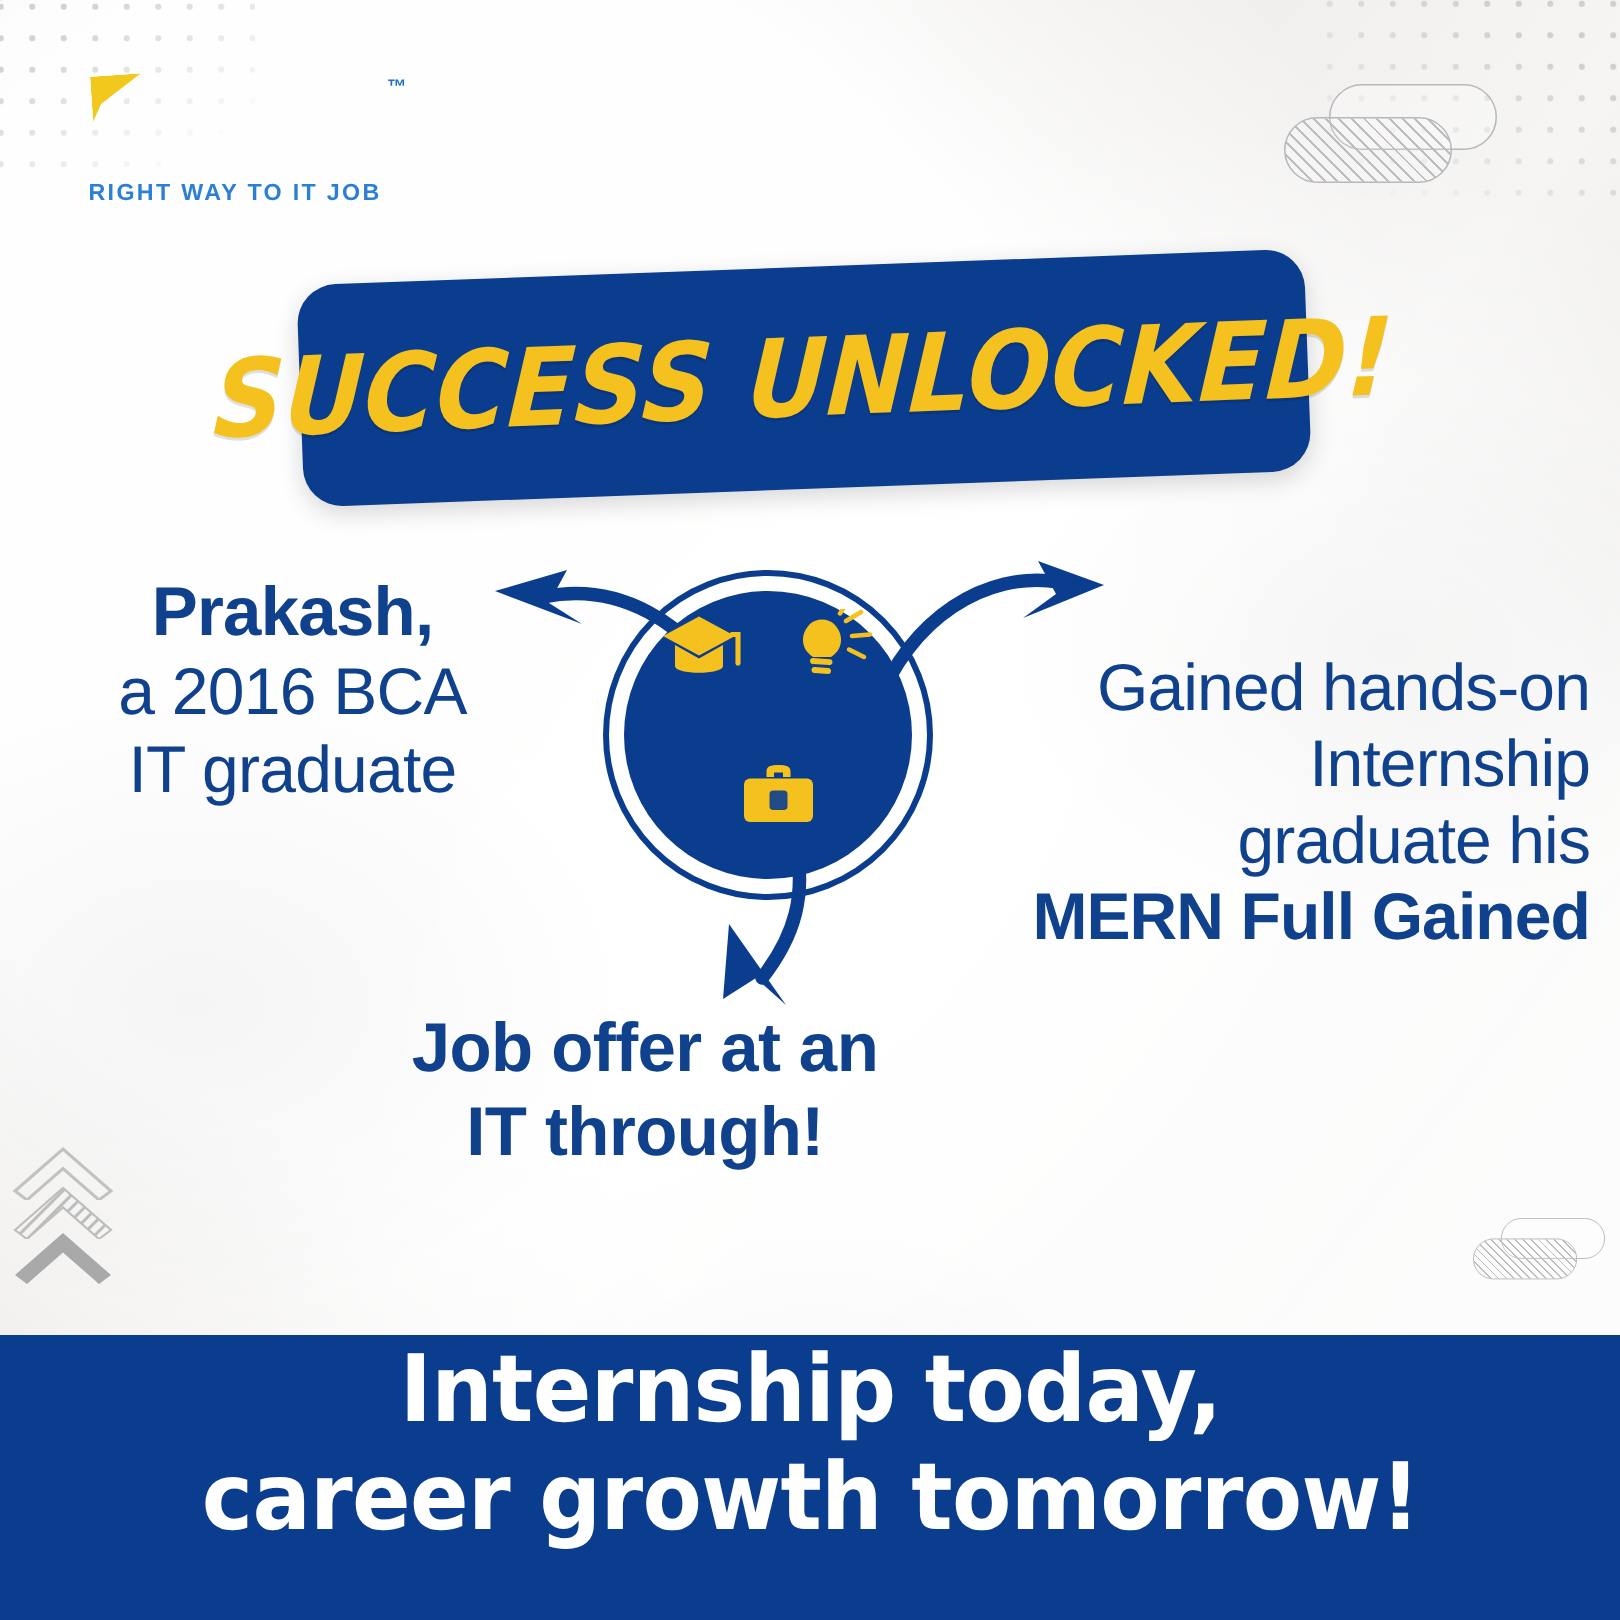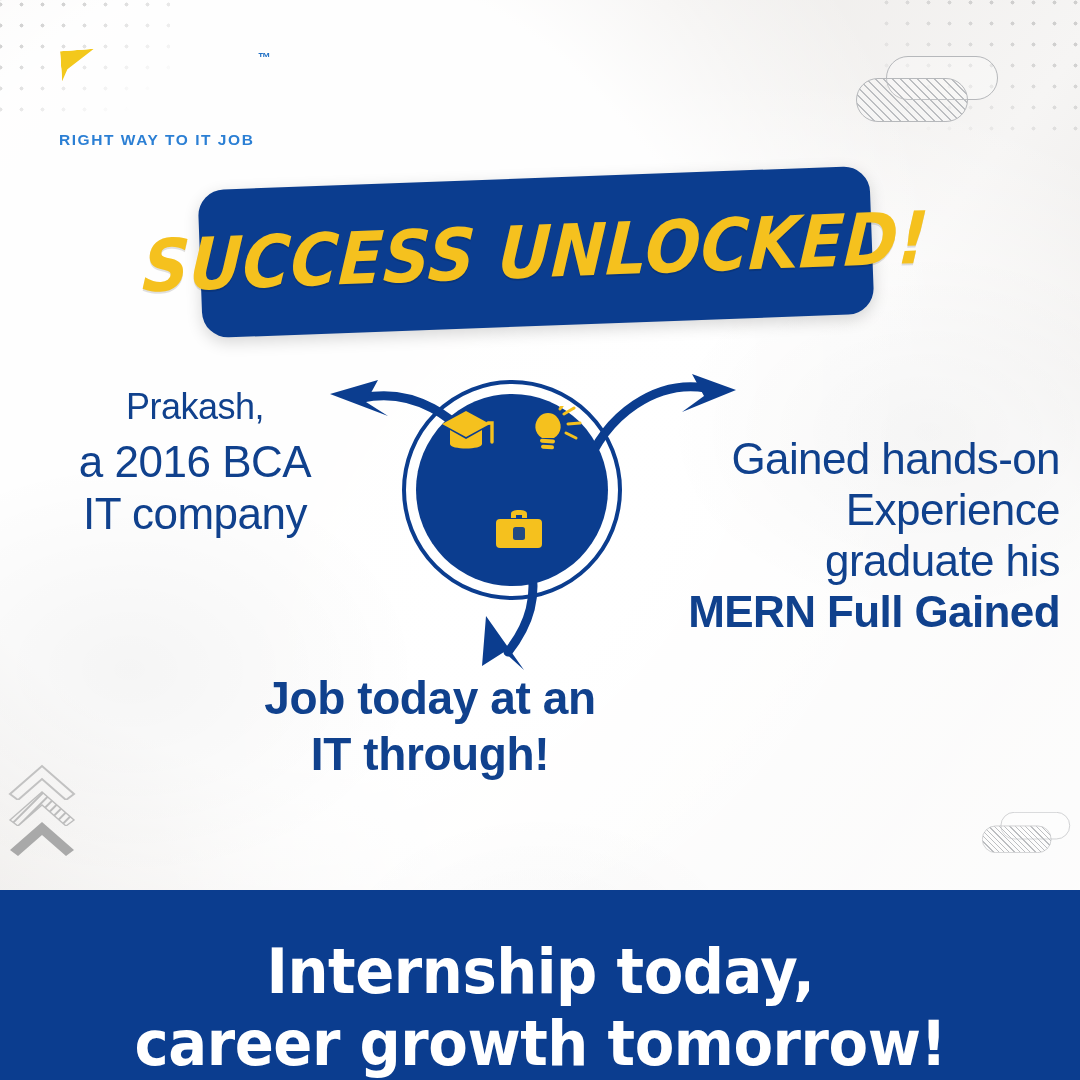--- a/index.html
+++ b/index.html
@@ -60,21 +60,21 @@
     position:absolute;left:4px;top:6px;width:34px;height:30px;
     background:#f3c81c;
     clip-path:polygon(0% 100%,0% 0%,100% 0%,18% 62%);
     transform:rotate(-4deg);
   }
   .logo-tm{
     position:absolute;right:-4px;top:6px;
     font-size:13px;color:#1f6fc4;font-weight:bold;
   }
   .logo-tag{
-    position:absolute;left:2px;top:87px;
+    position:absolute;left:2px;top:76px;
     font-size:15.5px;font-weight:bold;letter-spacing:1.55px;
     color:#2b7fd4;white-space:nowrap;
   }
 
   
   .banner{
     position:absolute;left:200px;top:178px;width:672px;height:148px;
     background:#0b3d8f;border-radius:26px;
     transform:rotate(-2.1deg);
     box-shadow:0 5px 16px rgba(0,0,0,.16);
@@ -111,21 +111,21 @@
   .arrow-left{left:300px;top:372px;}
   .arrow-right{left:580px;top:368px;}
   .arrow-down{left:452px;top:556px;}
 
   
   .blk{position:absolute;color:#10418d;}
   .blk-left{
     left:30px;top:378px;width:330px;text-align:center;
     font-size:44px;line-height:52px;letter-spacing:-.5px;
   }
-  .blk-left .l1{font-size:36px;font-weight:normal;line-height:58px;}
+  .blk-left .l1{font-size:46px;font-weight:bold;line-height:58px;}
   .blk-right{
     left:620px;top:433px;width:440px;text-align:right;
     font-size:44px;line-height:51px;letter-spacing:-.6px;
   }
   .blk-right .l4{font-weight:bold;}
   .blk-bottom{
     left:190px;top:670px;width:480px;text-align:center;
     font-size:46px;line-height:56px;font-weight:bold;letter-spacing:-.4px;
   }
 
@@ -142,21 +142,21 @@
   .chev-stack{position:absolute;left:6px;top:760px;width:86px;height:110px;}
   .chev{position:absolute;left:0;width:72px;height:40px;}
   .chev-1{top:0;}
   .chev-2{top:26px;}
   .chev-3{top:56px;}
 
   
   .footer{
     position:absolute;left:0;bottom:0;width:1080px;height:190px;
     background:#0b3d8f;
-    display:flex;align-items:flex-end;justify-content:center;
+    display:flex;align-items:flex-start;justify-content:center;
   }
   .footer-text{
     font-family:"DejaVu Sans", sans-serif;
     text-align:center;color:#ffffff;font-weight:bold;
     font-size:62px;line-height:72px;letter-spacing:-.5px;
     transform:scaleX(.93);
   }
 </style>
 </head>
 <body>
@@ -175,32 +175,32 @@
     <div class="logo-tag">RIGHT WAY TO IT JOB</div>
   </div>
 
   <div class="banner">
     <div class="banner-text">SUCCESS UNLOCKED!</div>
   </div>
 
   <div class="blk blk-left">
     <div class="l1">Prakash,</div>
     <div>a 2016 BCA</div>
-    <div>IT company</div>
+    <div>IT graduate</div>
   </div>
 
   <div class="blk blk-right">
     <div>Gained hands-on</div>
-    <div>Experience</div>
+    <div>Internship</div>
     <div>graduate his</div>
     <div class="l4">MERN Full Gained</div>
   </div>
 
   <div class="blk blk-bottom">
-    <div>Job today at an</div>
+    <div>Job offer at an</div>
     <div>IT through!</div>
   </div>
 
   <div class="arrow arrow-left">
     <svg width="190" height="110" viewBox="0 0 190 110">
       <path d="M188 96 C160 40 110 16 62 26" fill="none" stroke="#0b3d8f" stroke-width="9" stroke-linecap="round"></path>
       <path d="M30 22 L78 8 L66 30 L88 44 Z" fill="#0b3d8f"></path>
     </svg>
   </div>
 

